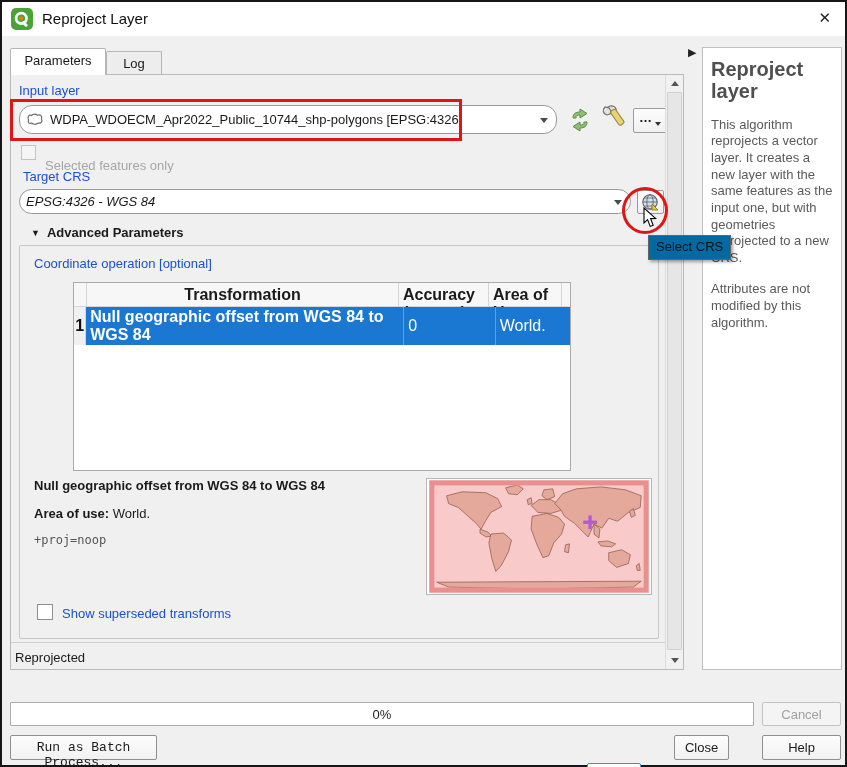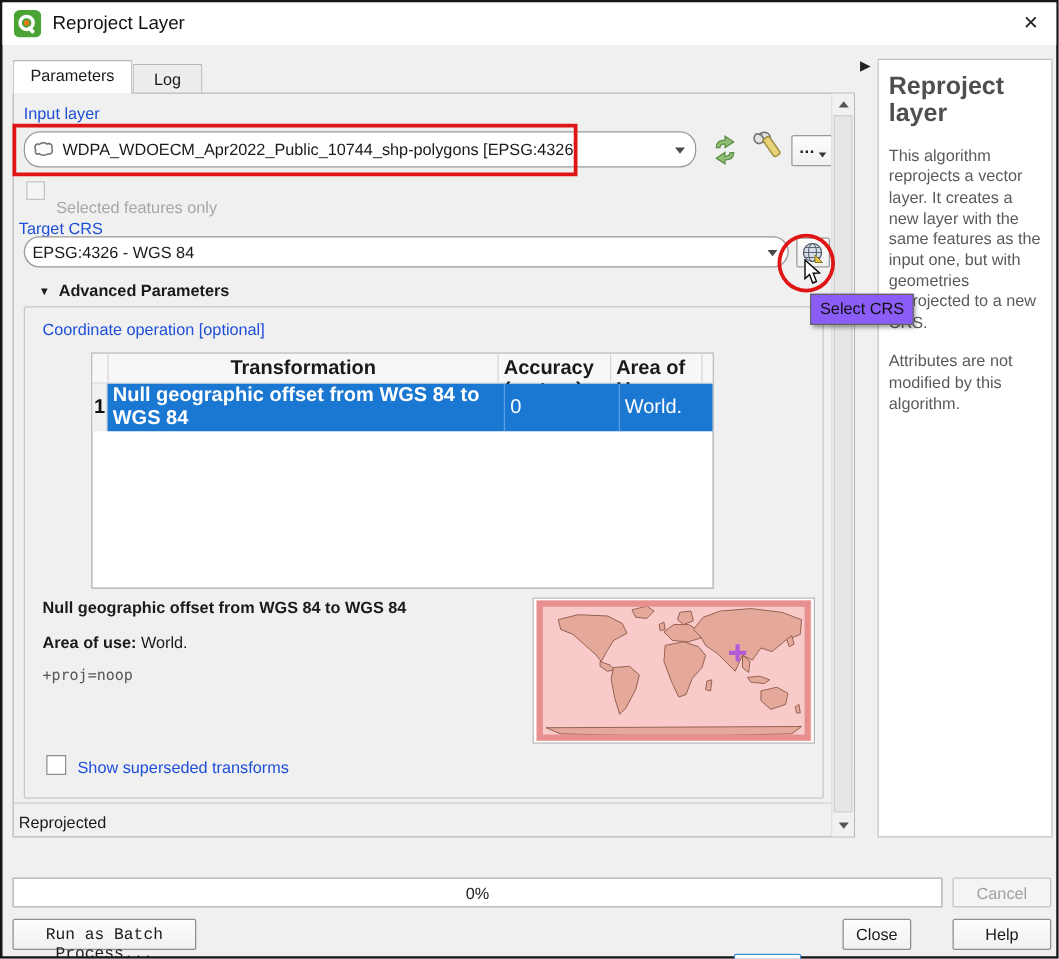--- a/index.html
+++ b/index.html
@@ -94,21 +94,21 @@
   .helppanel { position:absolute; left:700px; top:45px; width:140px; height:623px; background:#ffffff;
                border:1px solid #c0c0c0; padding:10px 8px; overflow:hidden; }
   .help-title { font-size:20px; font-weight:bold; color:#4f4f4f; line-height:1.12; margin-bottom:14px; }
   .help-p { font-size:13px; color:#5a5a5a; line-height:1.28; margin-bottom:15px; }
 
   
   .anno-rect { position:absolute; left:8px; top:97px; width:452px; height:42px;
                border:3px solid #e01515; z-index:6; pointer-events:none; }
   .anno-circle { position:absolute; left:620px; top:185px; width:46px; height:47px;
                  border:3px solid #e01515; border-radius:50%; z-index:6; pointer-events:none; }
-  .tooltip { position:absolute; left:646px; top:233px; height:25px; background:#8b5cf6;
+  .tooltip { position:absolute; left:646px; top:233px; height:25px; background:#0369a1;
              border:1px solid #646464; padding:3px 7px 0 7px; font-size:13px; color:#111;
              box-shadow:2px 2px 3px rgba(0,0,0,0.35); z-index:8; white-space:nowrap; }
   .cursor { position:absolute; left:641px; top:205px; z-index:9; }
 
   
   .progress { position:absolute; left:8px; top:700px; width:744px; height:24px; background:#ffffff;
               border:1px solid #adadad; border-radius:1px; text-align:center; padding-top:4px; }
   .btn { position:absolute; height:25px; background:linear-gradient(#fdfdfd,#f1f1f1);
          border:1px solid #8f8f8f; border-radius:2px; text-align:center; padding-top:4px; font-size:13px; }
   .btn.disabled { color:#a0a0a0; border-color:#c2c2c2; background:#f4f4f4; height:24px; }
@@ -163,22 +163,22 @@
     </svg>
 
     <div class="toolbtn" style="left:622px;top:33px;width:34px;height:25px;">
       <span style="font-weight:bold;position:relative;top:-3px;">…</span>
       <span style="width:0;height:0;border-left:3px solid transparent;border-right:3px solid transparent;border-top:4px solid #333;margin-left:3px;margin-top:6px;"></span>
     </div>
 
     <span class="checkbox disabled" style="left:10px;top:70px;"></span>
     <span class="lbl disabled" style="left:34px;top:71px;margin-top:12px;">Selected features only</span>
 
-    <span class="lbl" style="left:4px;top:94px;margin-top:6px;">Target CRS</span>
-    <div class="combo" style="left:8px;top:114px;width:612px;height:25px;">
+    <span class="lbl" style="left:12px;top:94px;">Target CRS</span>
+    <div class="combo" style="left:8px;top:114px;width:612px;height:25px;font-style:italic;">
       <span class="combo-text">EPSG:4326 - WGS 84</span>
       <span class="arrow"></span>
     </div>
 
     <div class="toolbtn" style="left:626px;top:115px;width:27px;height:24px;">
       <svg width="19" height="19" viewBox="0 0 19 19">
         <circle cx="9" cy="9" r="7.2" fill="#d7e0ea" stroke="#5a6470" stroke-width="1.1"></circle>
         <ellipse cx="9" cy="9" rx="3.2" ry="7.2" fill="none" stroke="#5a6470" stroke-width="0.9"></ellipse>
         <line x1="1.8" y1="9" x2="16.2" y2="9" stroke="#5a6470" stroke-width="0.9"></line>
         <line x1="3" y1="5" x2="15" y2="5" stroke="#5a6470" stroke-width="0.8"></line>

